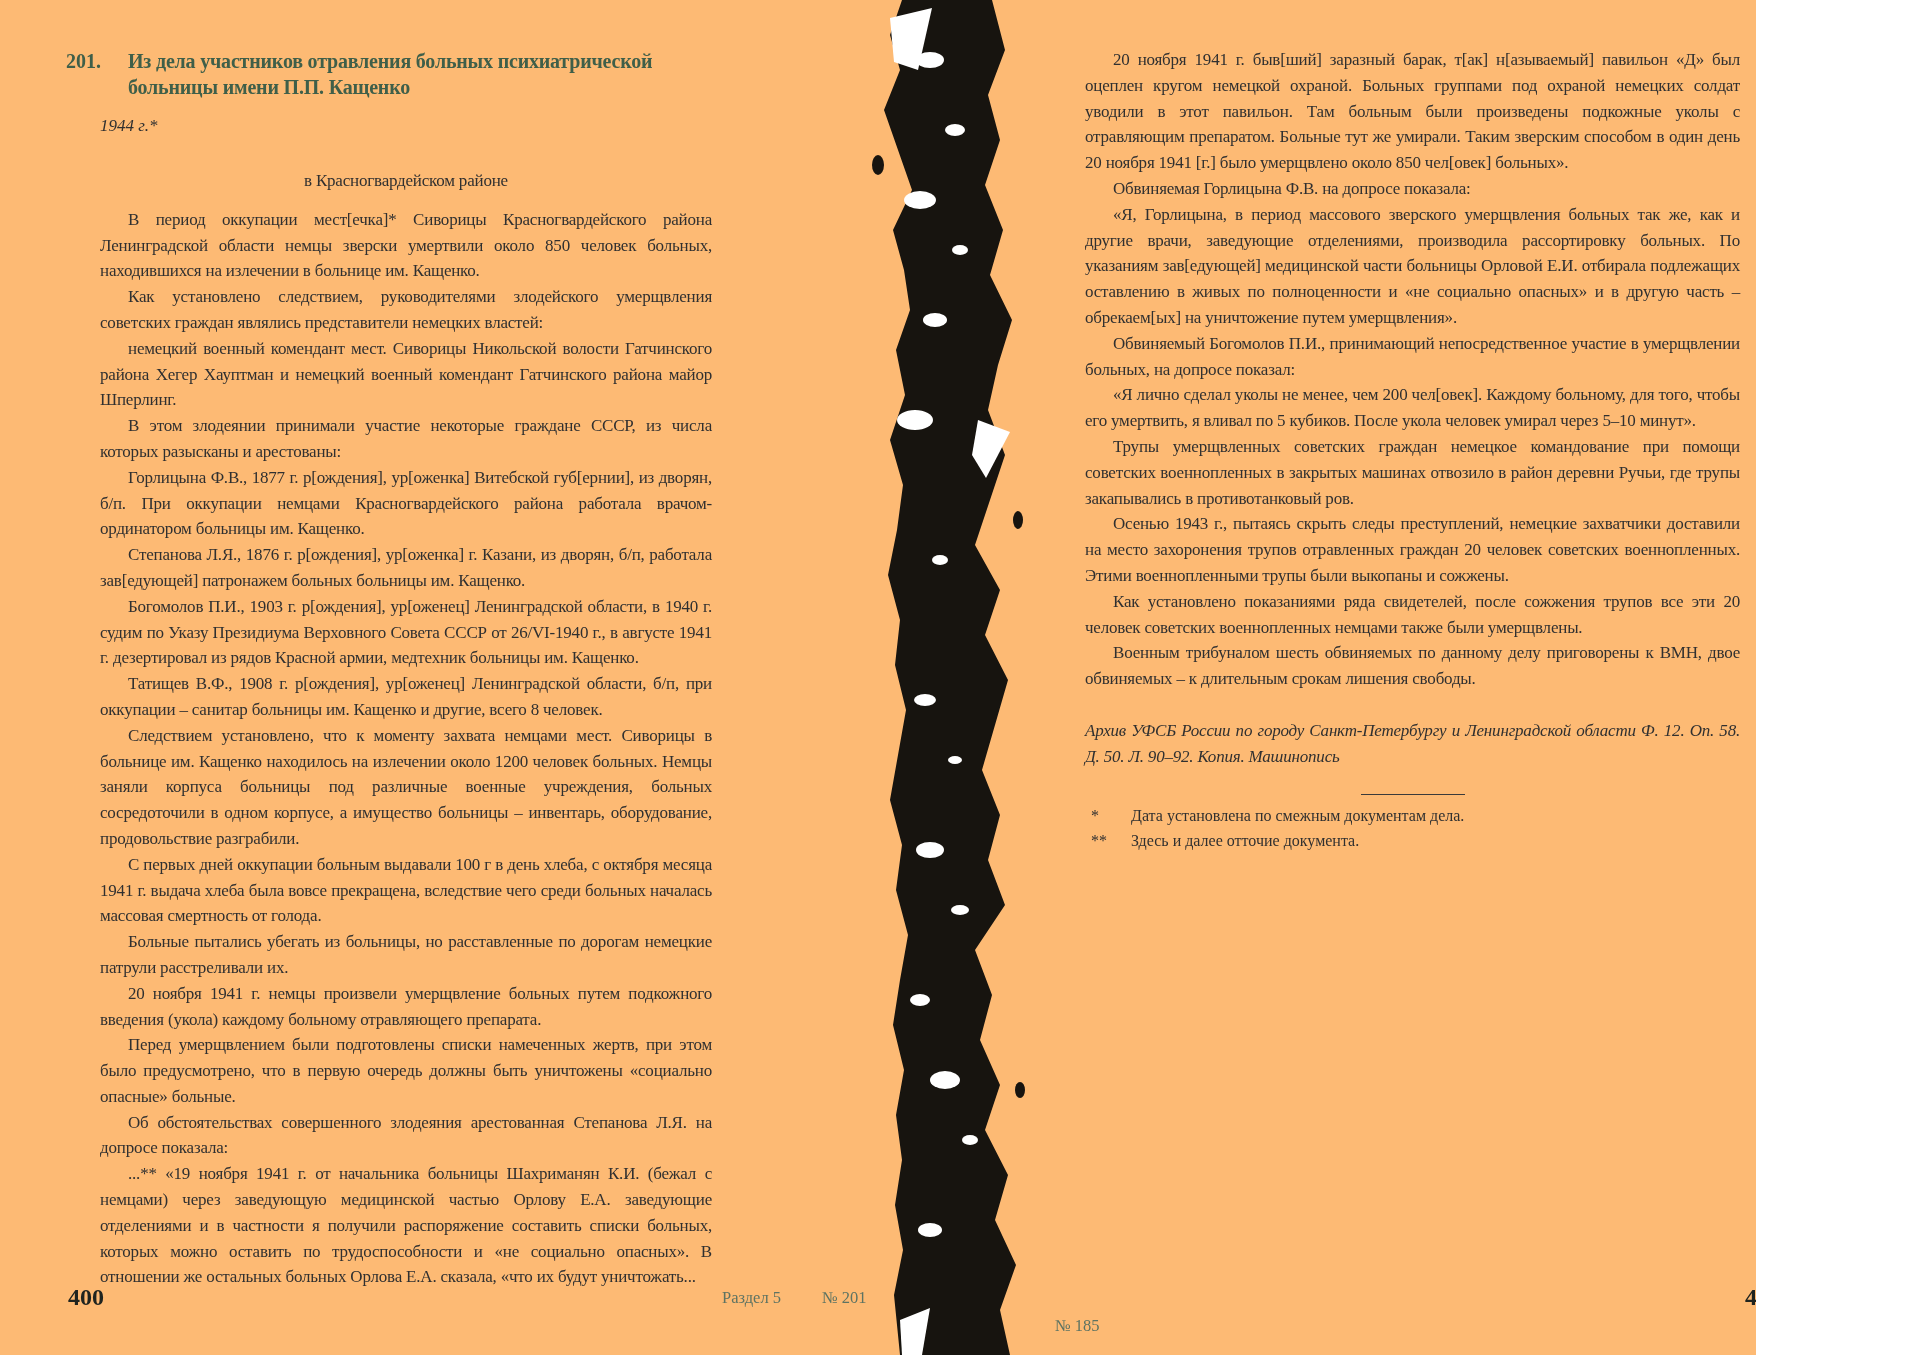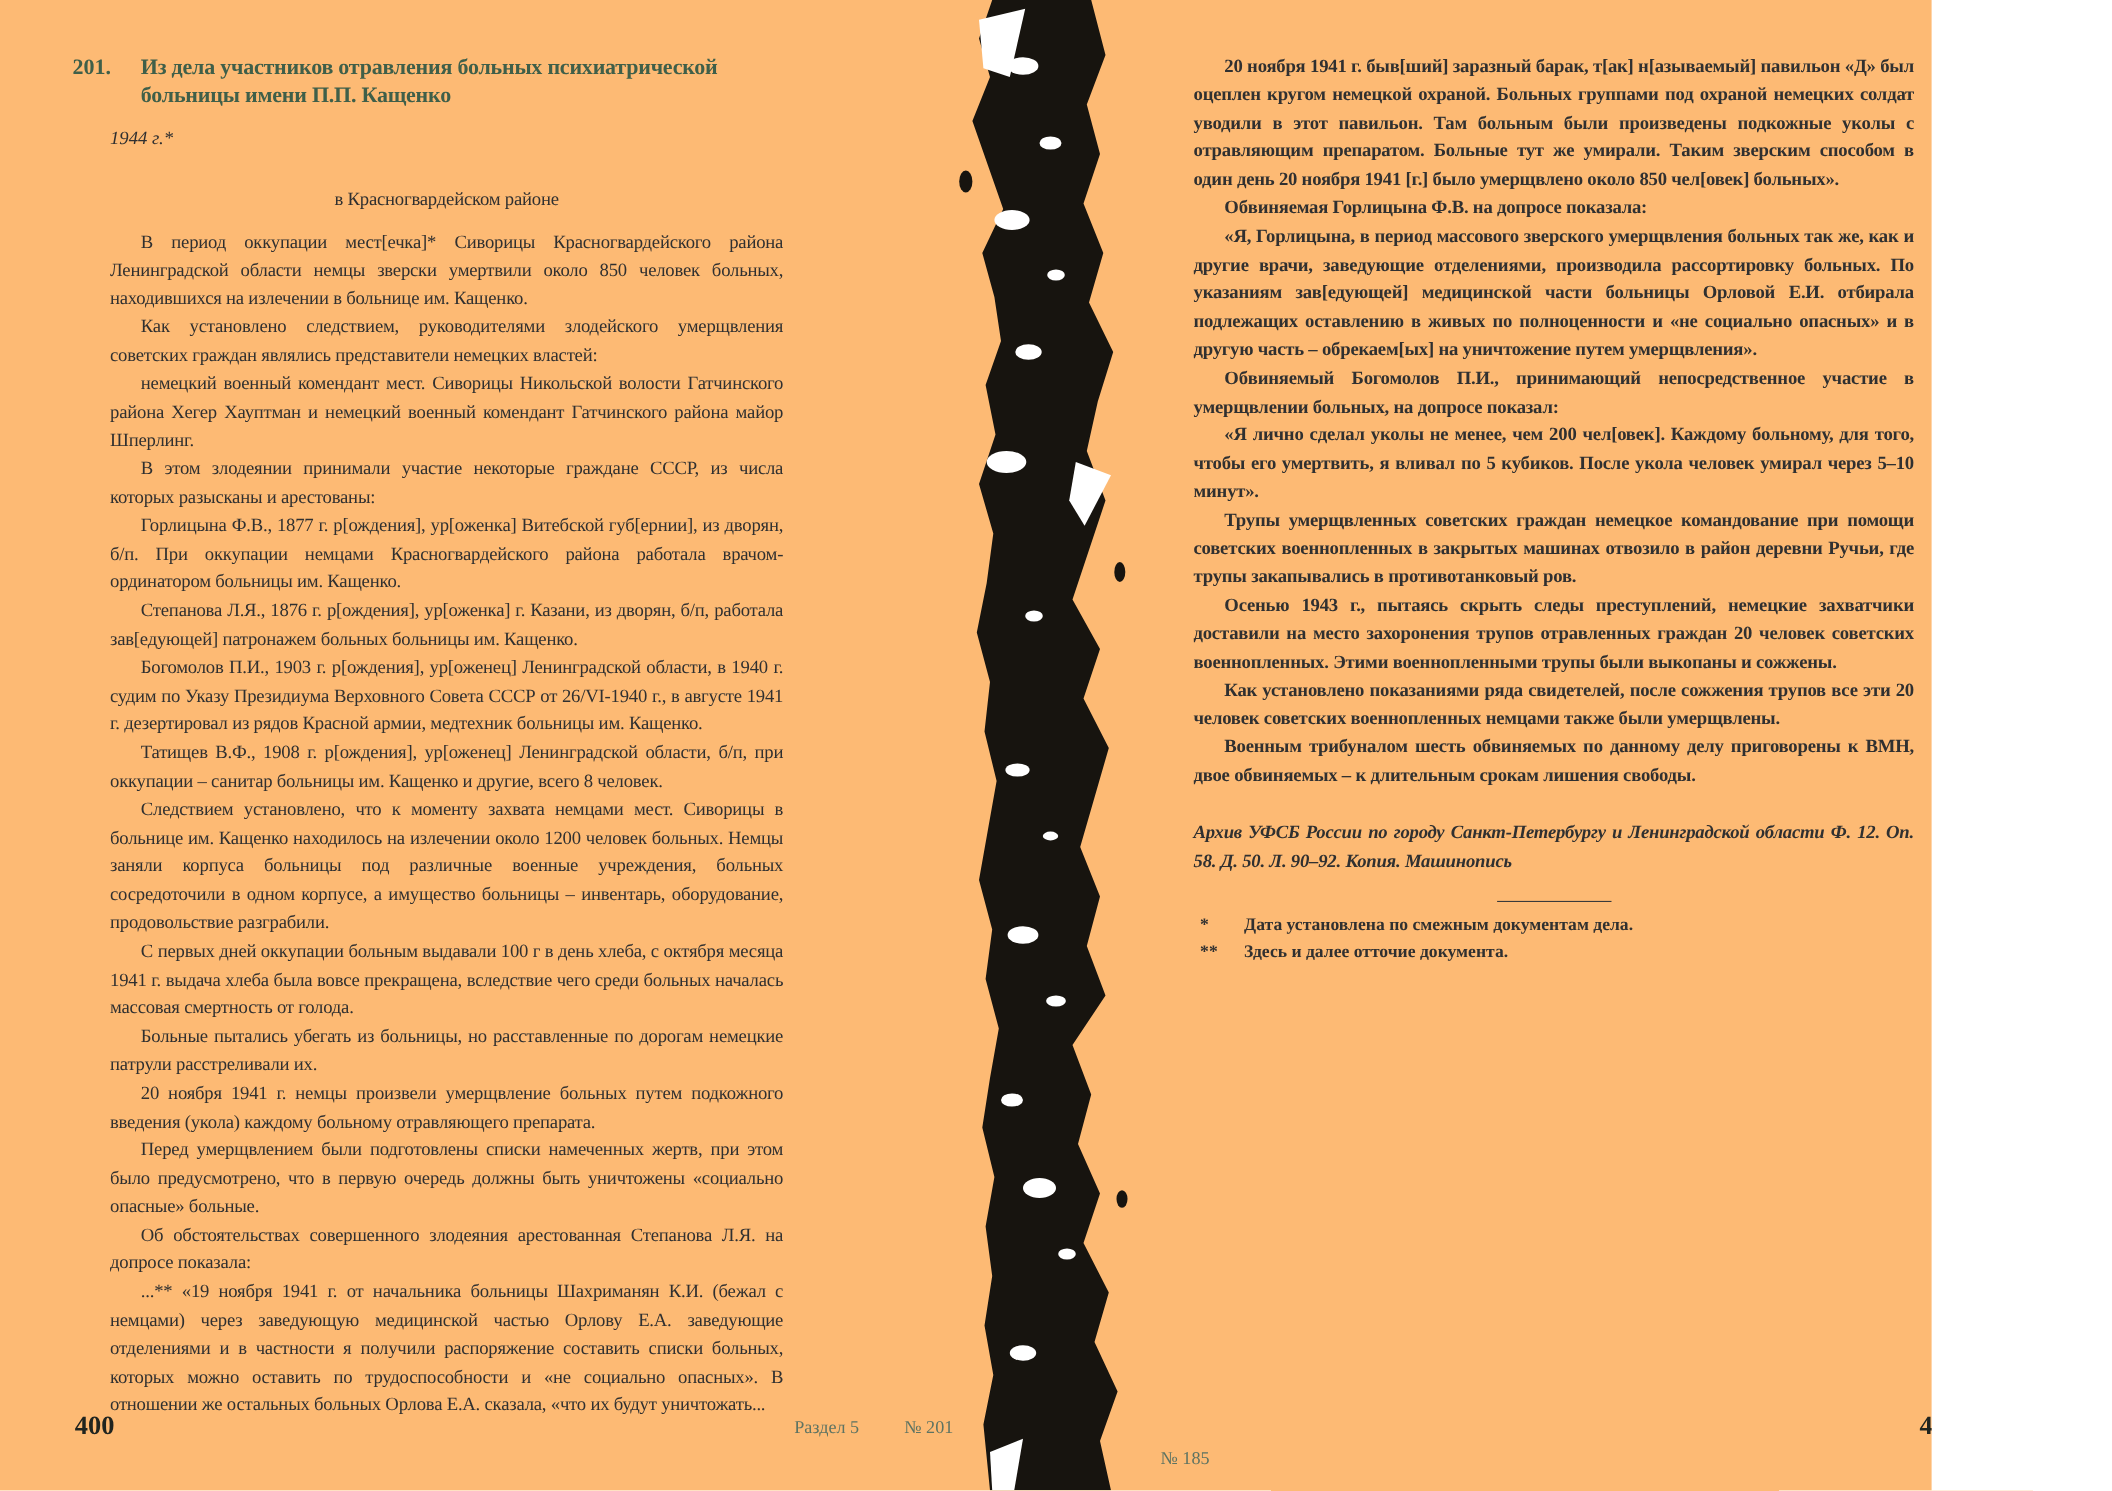--- a/index.html
+++ b/index.html
@@ -17,21 +17,21 @@
   .doc-num{position:absolute;left:-34px;top:0;font-size:20px;line-height:26px;}
   .doc-title{display:block;margin-left:28px;width:525px;font-size:20px;line-height:26px;letter-spacing:-0.2px;margin-top:48px;}
   .date-line{margin-top:16px;text-align:left;font-style:italic;font-size:17px;}
   .subtitle{margin-top:32px;text-align:center;font-size:17px;line-height:25.8px;letter-spacing:-0.2px;}
   .body-text{margin-top:13px;}
   .para{
     margin:0;text-indent:28px;text-align:justify;
     font-size:17px;line-height:25.8px;letter-spacing:-0.2px;
   }
   
-  .page-right{position:absolute;left:1085px;top:47px;width:655px;font-weight:bold;}
+  .page-right{position:absolute;left:1085px;top:47px;width:655px;}
   .archive-citation{
     margin-top:26px;font-style:italic;font-size:17px;line-height:25.8px;
     letter-spacing:-0.2px;text-align:justify;
   }
   .fn-rule{margin-top:24px;width:104px;border:0;border-top:1.6px solid #3a3a3a;}
   .footnotes{margin-top:8px;}
   .fn-row{display:flex;font-size:16px;line-height:25px;}
   .fn-marker{flex:0 0 46px;padding-left:6px;box-sizing:border-box;}
   .fn-text{flex:1;}
   

